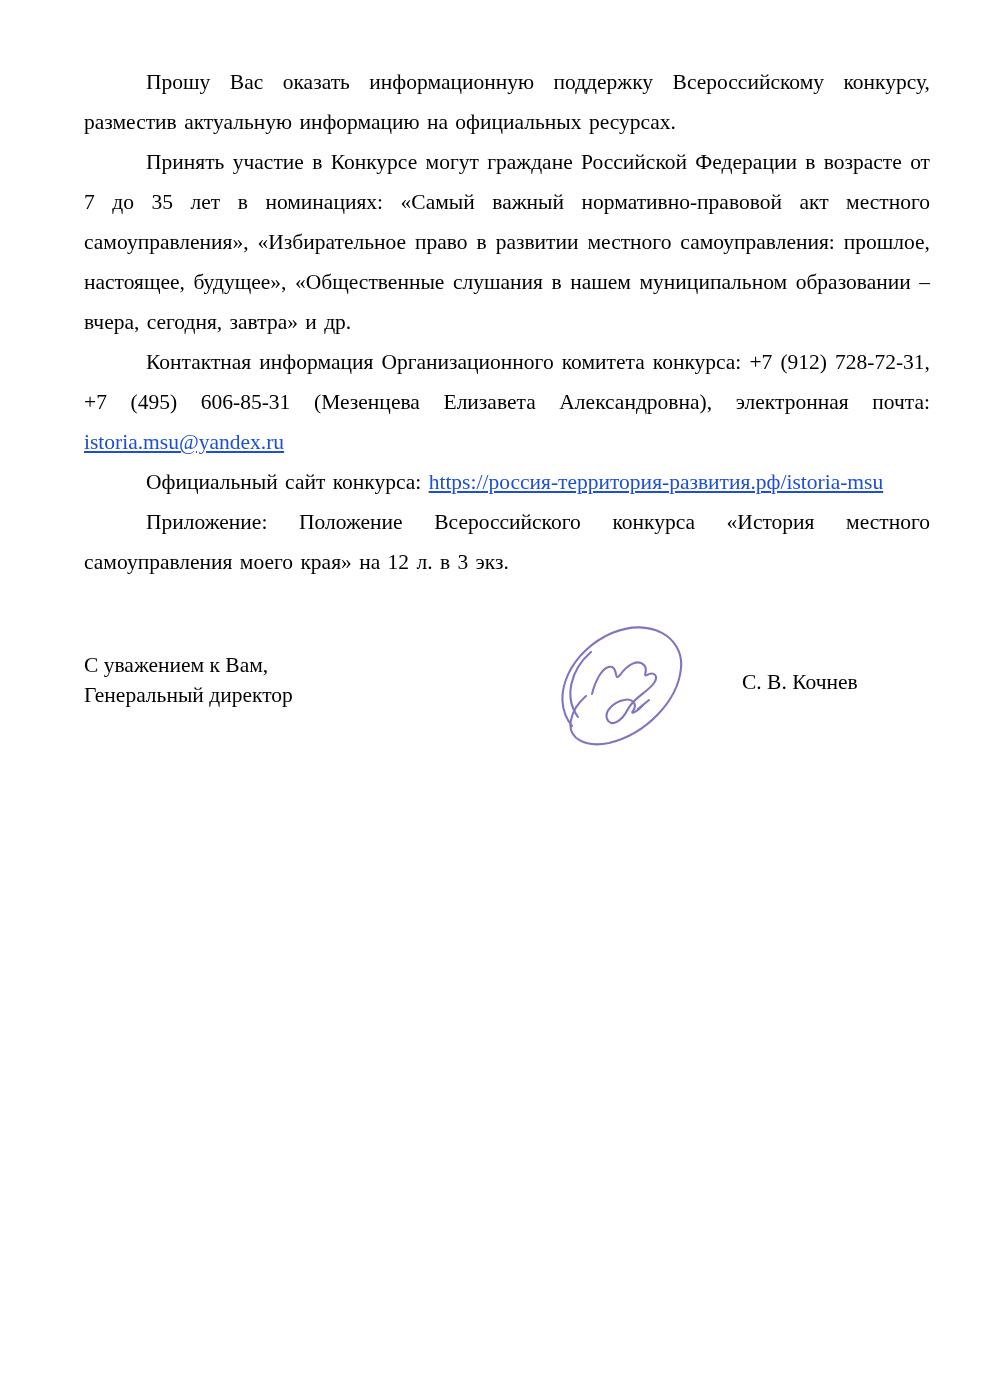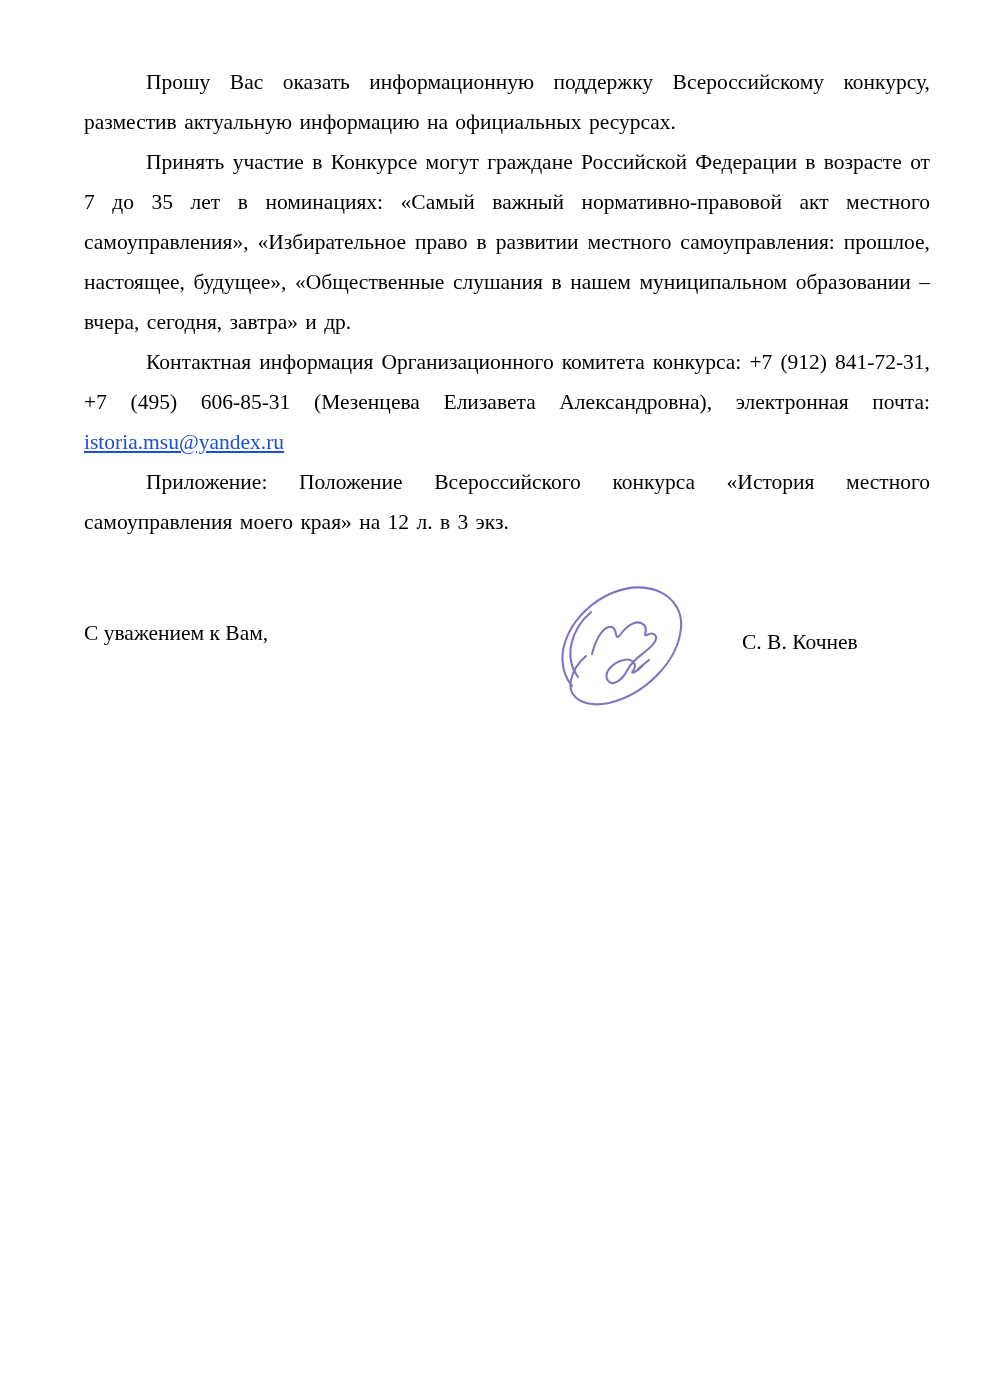--- a/index.html
+++ b/index.html
@@ -33,21 +33,21 @@
     cursor: pointer;
   }
   .sig-row {
     position: relative;
     margin-top: 36px;
     height: 180px;
   }
   .closing {
     position: absolute;
     left: 0;
-    top: 40px;
+    top: 32px;
     line-height: 30px;
     white-space: nowrap;
   }
   .signer {
     position: absolute;
     left: 658px;
     top: 52px;
     white-space: nowrap;
     font-family: Liberation Serif, serif;
   }
@@ -62,28 +62,30 @@
 </head>
 <body>
 
 <div class="page">
   <div class="content">
 
     <p class="para">Прошу Вас оказать информационную поддержку Всероссийскому конкурсу, разместив актуальную информацию на официальных ресурсах.</p>
 
     <p class="para">Принять участие в Конкурсе могут граждане Российской Федерации в возрасте от 7 до 35 лет в номинациях: «Самый важный нормативно-правовой акт местного самоуправления», «Избирательное право в развитии местного самоуправления: прошлое, настоящее, будущее», «Общественные слушания в нашем муниципальном образовании – вчера, сегодня, завтра» и др.</p>
 
-    <p class="para"><span>Контактная информация Организационного комитета конкурса: +7 (912) 841-72-31, +7 (495) 606-85-31 (Мезенцева Елизавета Александровна), электронная почта: </span><a class="doc-link">istoria.msu@yandex.ru</a></p>
+    <p class="para"><span>Контактная информация Организационного комитета конкурса: +7 (912) 728-72-31, +7 (495) 606-85-31 (Мезенцева Елизавета Александровна), электронная почта: </span><a class="doc-link">istoria.msu@yandex.ru</a></p>
 
+    <p class="para"><span>Официальный сайт конкурса: </span><a class="doc-link">https://россия-территория-развития.рф/istoria-msu</a></p>
 
     <p class="para">Приложение: Положение Всероссийского конкурса «История местного самоуправления моего края» на 12 л. в 3 экз.</p>
 
     <div class="sig-row">
       <div class="closing">
         <div>С уважением к Вам,</div>
+        <div>Генеральный директор</div>
       </div>
 
       <svg class="signature-svg" viewBox="0 0 148 138" xmlns="http://www.w3.org/2000/svg" aria-hidden="true">
         <g fill="none" stroke="#6c63b7" stroke-width="2.1" stroke-linecap="round" stroke-linejoin="round" opacity="0.88">
           <path d="M 24 112 C 0 82, 24 36, 64 19 C 102 3, 136 23, 133 54 C 130 87, 98 120, 61 129 C 37 134, 19 124, 23 106 C 25 96, 31 88, 38 82"></path>
           <path d="M 30 103 C 16 84, 22 56, 43 38"></path>
           <path d="M 44 80 C 48 64, 56 51, 64 53 C 70 55, 66 68, 72 61 C 80 50, 90 45, 96 51 C 101 56, 94 63, 99 61 C 106 57, 111 62, 106 69 C 99 79, 87 82, 80 95 C 74 107, 63 114, 59 105 C 56 97, 66 88, 76 86 C 84 84, 90 90, 85 97 C 82 101, 89 98, 95 91"></path>
           <path d="M 90 95 L 101 86"></path>
         </g>
       </svg>

